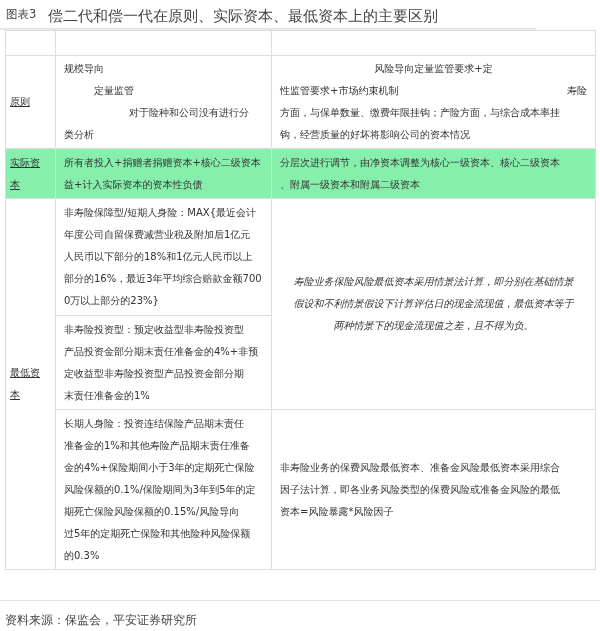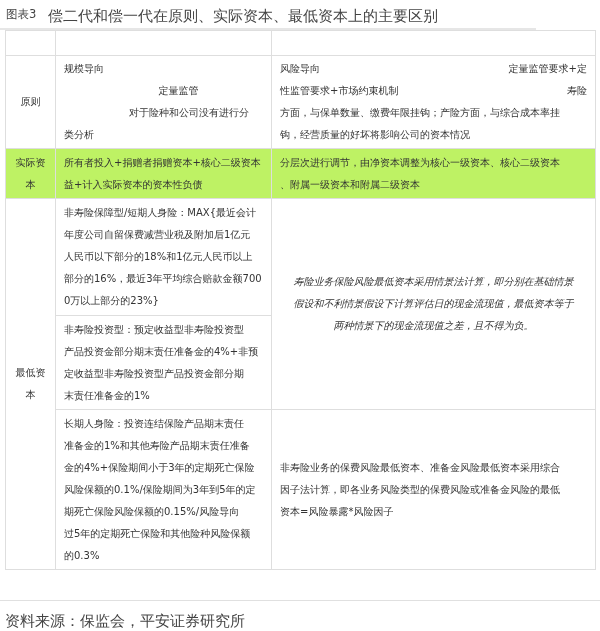--- a/index.html
+++ b/index.html
@@ -3,28 +3,28 @@
 <meta charset="utf-8">
 <style>
   html, body { margin:0; padding:0; background:#ffffff; }
   body { width:600px; height:631px; position:relative; overflow:hidden;
          font-family:"DejaVu Sans", "Liberation Sans", sans-serif; color:#333; font-size:11px; }
   .title-bar { position:absolute; left:0; top:0; width:536px; height:28px; border-bottom:2px solid #e6e6e6; }
   .fig-label { position:absolute; left:6px; top:7px; font-size:11.5px; color:#444; }
   .fig-title { position:absolute; left:48px; top:7px; font-size:15px; color:#444; }
   table.main { position:absolute; left:5px; top:30px; width:590px; border-collapse:collapse; table-layout:fixed; }
   table.main td { border:1px solid #dedede; vertical-align:middle; padding:0 8px; line-height:22px; font-size:10px; color:#333; }
-  td.c1 { text-align:center; padding:0 4px !important; }
-  .gray td { background:#bef264; }
+  td.c1 { text-align:left; padding:0 4px !important;text-decoration:underline; }
+  .gray td { background:#86efac; }
   .line { display:block; white-space:nowrap; }
-  .ind1 { padding-left:30px;text-align:center; }
+  .ind1 { padding-left:30px; }
   .ind2 { padding-left:65px; }
   .center { text-align:center;font-style:italic; }
   .bottom-rule { position:absolute; left:0; top:600px; width:600px; height:1px; background:#e0e0e0; }
-  .source { position:absolute; left:5px; top:612px; font-size:15px; color:#444; }
+  .source { position:absolute; left:5px; top:612px; font-size:12px; color:#444; }
 </style>
 </head>
 <body>
 
 <div class="title-bar">
   <span class="fig-label">图表3</span>
   <span class="fig-title">偿二代和偿一代在原则、实际资本、最低资本上的主要区别</span>
 </div>
 
 <table class="main">
@@ -42,21 +42,21 @@
 
   <tr style="height:93px">
     <td class="c1">原则</td>
     <td>
       <span class="line">规模导向</span>
       <span class="line ind1">定量监管</span>
       <span class="line ind2">对于险种和公司没有进行分</span>
       <span class="line">类分析</span>
     </td>
     <td>
-      <span class="line" style="display:flex;justify-content:space-between">
+      <span class="line" style="display:flex;justify-content:center">
         <span>风险导向</span>
         <span>定量监管要求+定</span>
       </span>
       <span class="line" style="display:flex;justify-content:space-between">
         <span>性监管要求+市场约束机制</span>
         <span>寿险</span>
       </span>
       <span class="line">方面，与保单数量、缴费年限挂钩；产险方面，与综合成本率挂</span>
       <span class="line">钩，经营质量的好坏将影响公司的资本情况</span>
     </td>

